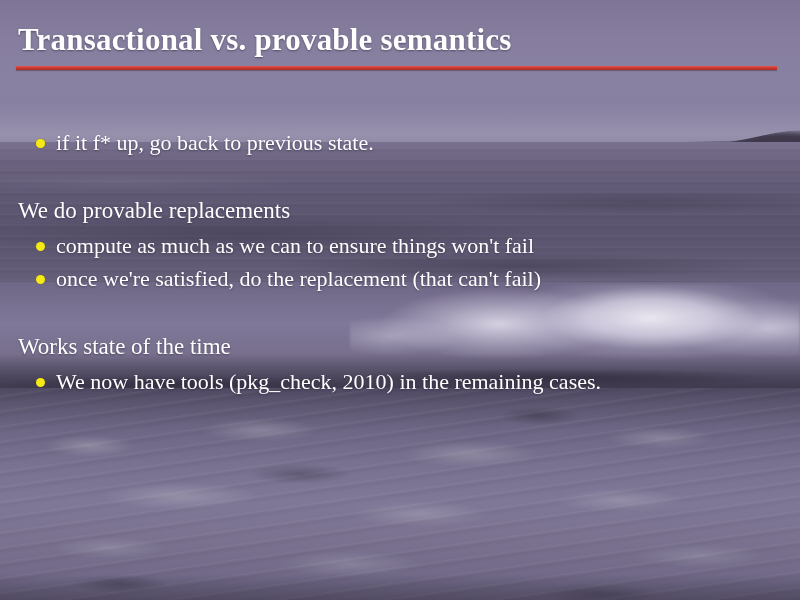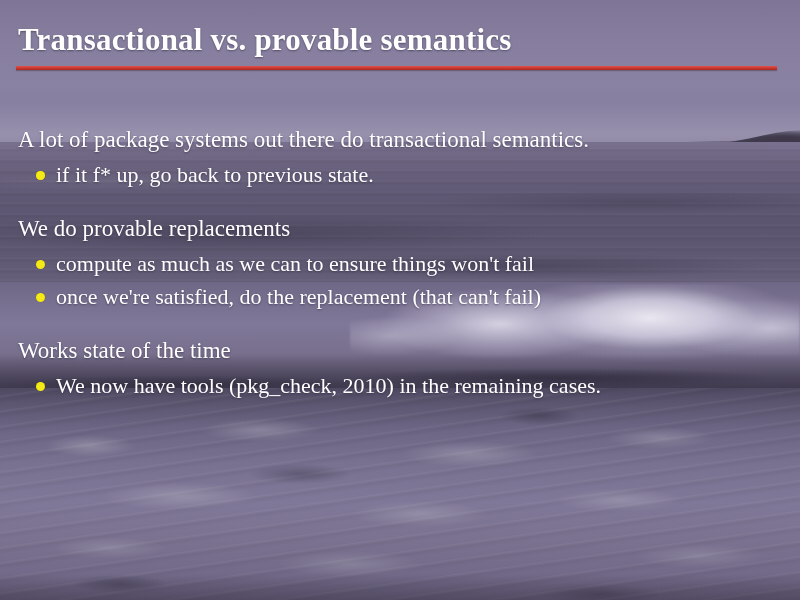--- a/index.html
+++ b/index.html
@@ -243,21 +243,21 @@
     position: absolute;
     left: 0;
     top: 124px;
     width: 800px;
   }
 
   .block {
     position: relative;
   }
   .block + .block {
-    margin-top: 22px;
+    margin-top: 36px;
   }
 
   .lead {
     font-size: 23px;
     line-height: 32px;
     color: #ffffff;
     padding-left: 18px;
     white-space: nowrap;
     text-shadow: 0 1px 2px rgba(40,34,56,0.5);
   }
@@ -301,21 +301,20 @@
   <div class="bg-vignette"></div>
 
   <div id="content">
     <div class="slide-title">Transactional vs. provable semantics</div>
 
     <div class="title-rule"></div>
 
     <div class="body-area">
 
       <div class="block">
-        <div class="lead">A lot of package systems out there do transactional semantics.</div>
         <ul class="bullets">
           <li>
             <span class="dot"></span>
           </li>
           <li>
             <span class="dot"></span>
             <span>if it f* up, go back to previous state.</span>
           </li>
         </ul>
       </div>

